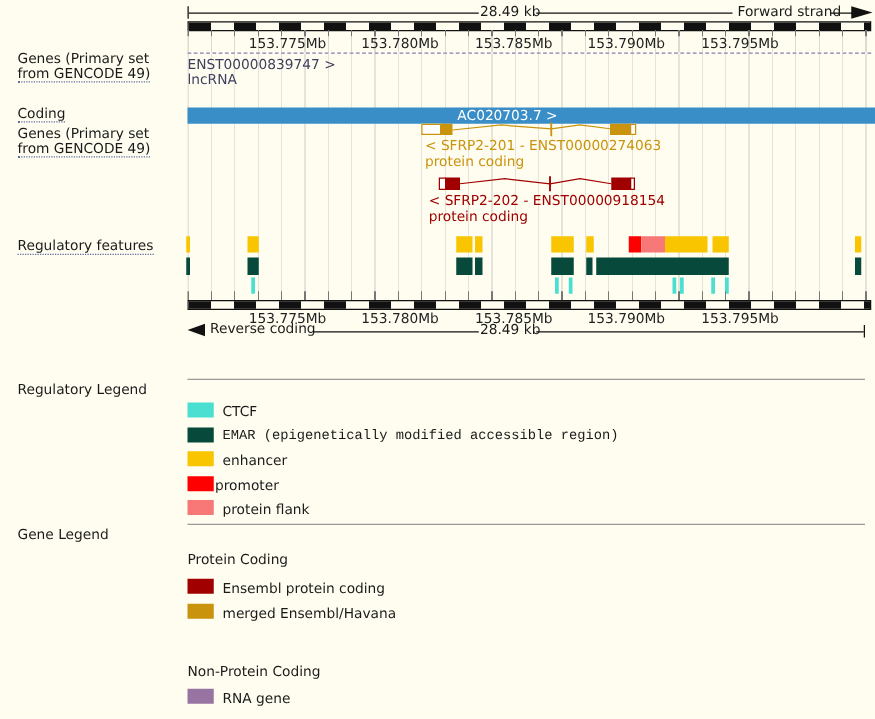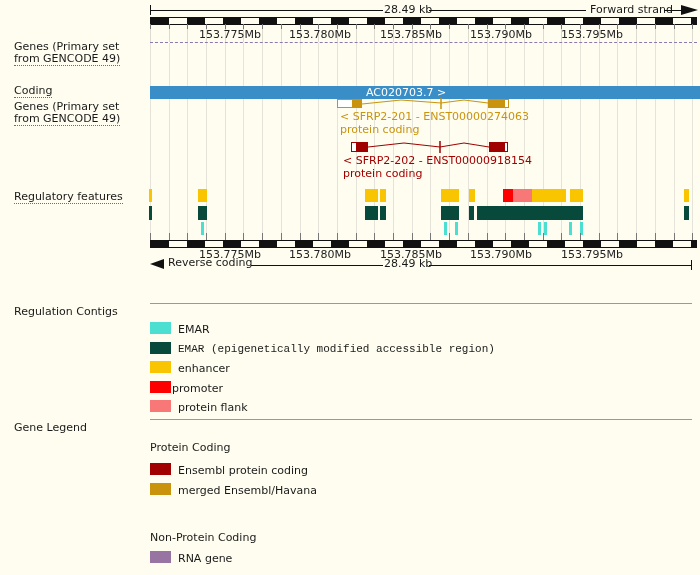--- a/index.html
+++ b/index.html
@@ -76,20 +76,24 @@
     <span class="dotted-link">Coding</span>
   </div>
   <div class="txt" style="left:14px;top:101px;">
     <span>Genes (Primary set</span><br>
     <span class="dotted-link">from GENCODE 49)</span>
   </div>
   <div class="txt" style="left:14px;top:191px;">
     <span class="dotted-link">Regulatory features</span>
   </div>
 
+  <div class="txt" style="left:150px;top:46px;color:#3f3f5e;">
+    <span>ENST00000839747 &gt;</span><br>
+    <span>lncRNA</span>
+  </div>
 
   <div class="abs" id="contig-bar" style="left: 150px; top: 86px; width: 627px; height: 13px; background: rgb(58, 142, 199);">
     <div class="txt" style="left:0;top:1px;width:512px;text-align:center;color:#ffffff;">AC020703.7 &gt;</div>
   </div>
 
   <div id="glyph-layer">
       <div style="position: absolute; left: 149px; top: 189px; width: 3px; height: 13px; background: rgb(248, 197, 0);"></div>
       <div style="position: absolute; left: 198px; top: 189px; width: 9px; height: 13px; background: rgb(248, 197, 0);"></div>
       <div style="position: absolute; left: 365px; top: 189px; width: 13px; height: 13px; background: rgb(248, 197, 0);"></div>
       <div style="position: absolute; left: 380px; top: 189px; width: 6px; height: 13px; background: rgb(248, 197, 0);"></div>
@@ -146,24 +150,24 @@
     </div>
 
   <div class="arrow-left" style="left:150px;top:259px;"></div>
   <div class="txt" style="left:168px;top:257px;">Reverse coding</div>
   <div class="hline" style="left:251px;top:265px;width:132px;"></div>
   <div class="txt" style="left:384px;top:258px;width:44px;text-align:center;">28.49 kb</div>
   <div class="hline" style="left:429px;top:265px;width:262px;"></div>
   <div class="vtick" style="left:691px;top:260px;height:10px;"></div>
 
   <div class="sep" style="top:303px;"></div>
-  <div class="txt" style="left:14px;top:306px;">Regulation Contigs</div>
+  <div class="txt" style="left:14px;top:306px;">Regulatory Legend</div>
   <div id="regulation-legend">
       <div style="position: absolute; left: 150px; top: 322px; width: 21px; height: 12px; background: rgb(74, 223, 208);"></div>
-      <div style="position: absolute; left: 178px; top: 323px; white-space: nowrap;">EMAR</div>
+      <div style="position: absolute; left: 178px; top: 323px; white-space: nowrap;">CTCF</div>
       <div style="position: absolute; left: 150px; top: 342px; width: 21px; height: 12px; background: rgb(7, 73, 59);"></div>
       <div style="position: absolute; left: 178px; top: 343px; white-space: nowrap; font-family: Liberation Mono, monospace;">EMAR (epigenetically modified accessible region)</div>
       <div style="position: absolute; left: 150px; top: 361px; width: 21px; height: 12px; background: rgb(248, 197, 0);"></div>
       <div style="position: absolute; left: 178px; top: 362px; white-space: nowrap;">enhancer</div>
       <div style="position: absolute; left: 150px; top: 381px; width: 21px; height: 12px; background: rgb(254, 0, 0);"></div>
       <div style="position: absolute; left: 172px; top: 382px; white-space: nowrap;">promoter</div>
       <div style="position: absolute; left: 150px; top: 400px; width: 21px; height: 12px; background: rgb(248, 120, 120);"></div>
       <div style="position: absolute; left: 178px; top: 401px; white-space: nowrap;">protein flank</div>
     </div>
 

